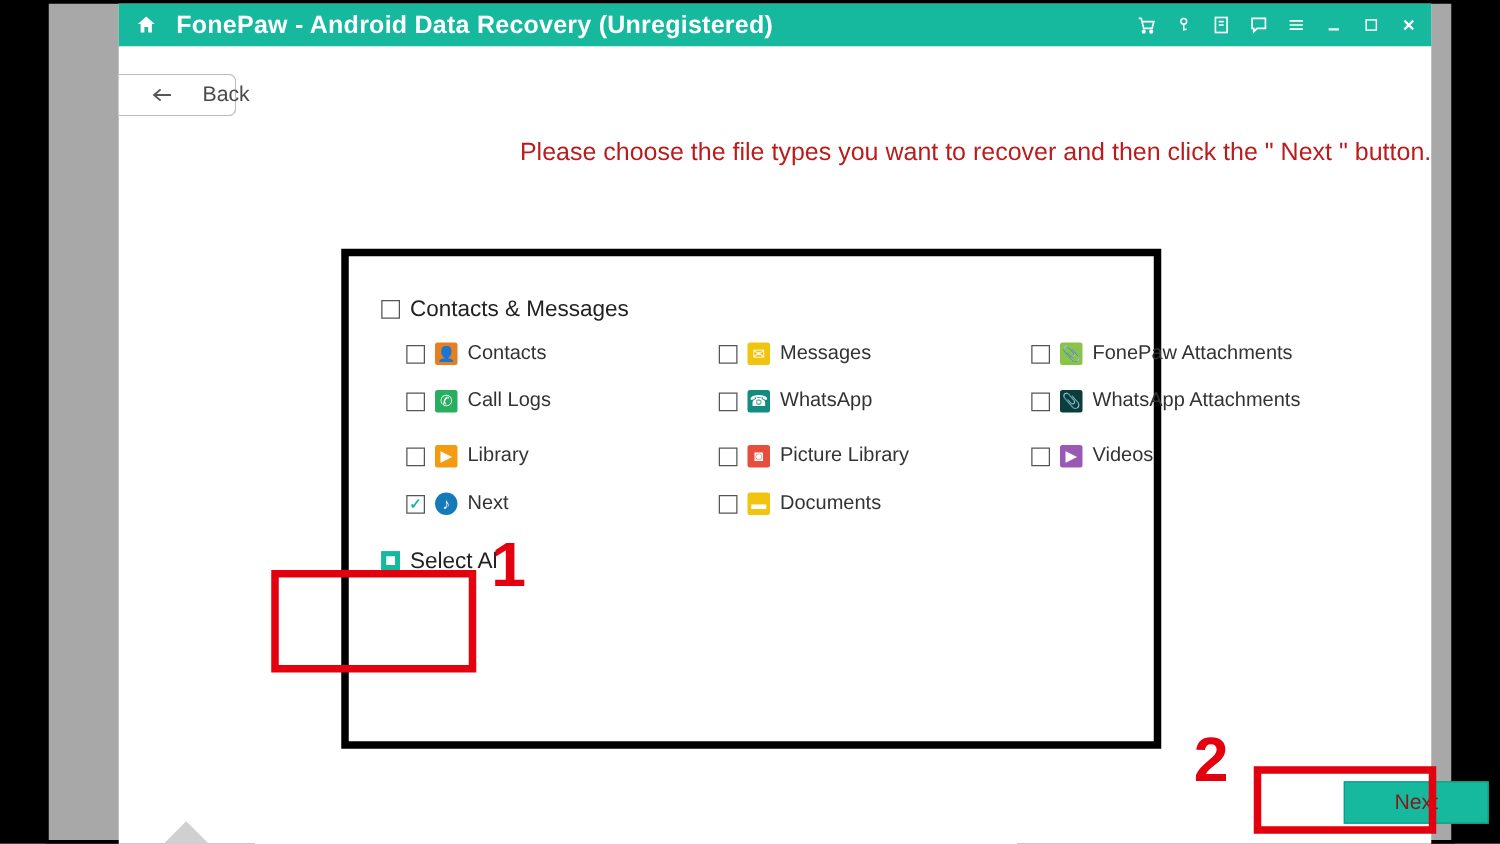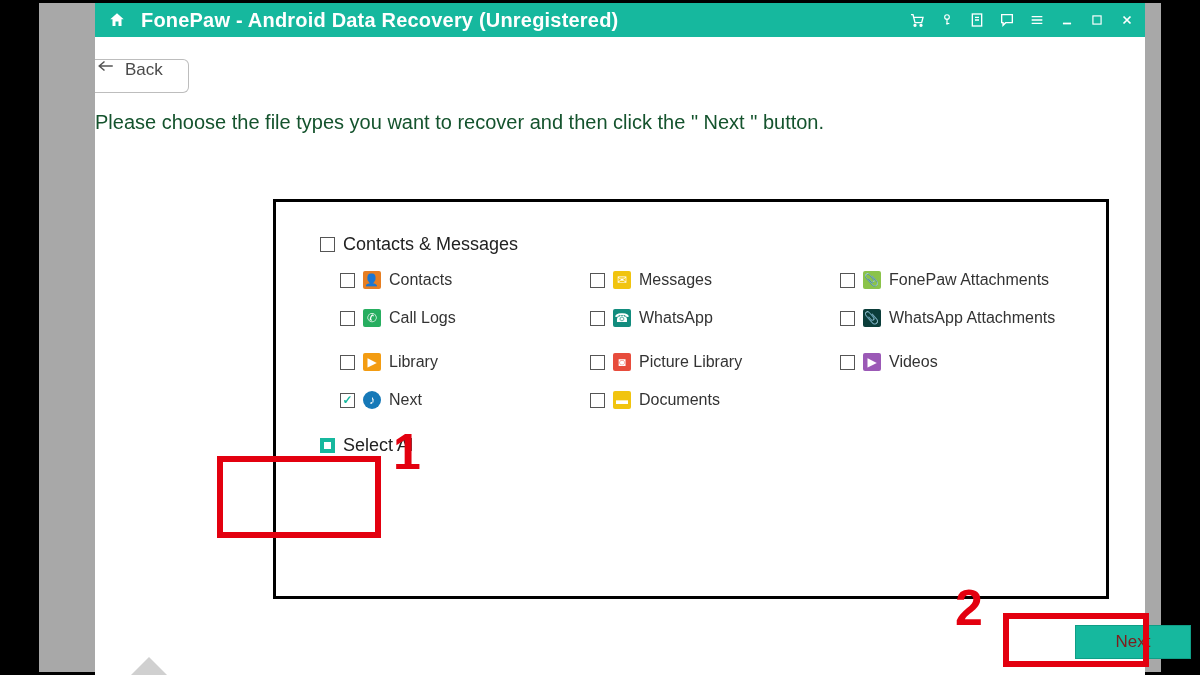--- a/index.html
+++ b/index.html
@@ -46,43 +46,43 @@
     position: absolute;
     left: 0px;
     top: 56px;
     width: 94px;
     height: 34px;
     border: 1px solid #bdbdbd;
     border-left: none;
     border-radius: 0 6px 6px 0;
     background: #fff;
     display:flex;
-    align-items:flex-start;
-    gap: 10px;
-    padding-left: 2px;
+    align-items:center;
+    gap: 23px;
+    padding-left: 26px;
     font-size: 17px;
     color: #4a4a4a;
     cursor: pointer;
   }
   .instruction {
     position: absolute;
     top: 108px;
     left: 0; right: 0;
-    text-align: left;
+    text-align: right;
     font-size: 20px;
-    color: #14532d;
+    color: #b91c1c;
   }
   .panel {
     position: absolute;
     left: 178px;
     top: 196px;
-    width: 836px;
+    width: 656px;
     height: 400px;
-    border: 3px solid #000000;
-    padding: 26px 42px;
+    border: 6px solid #000000;
+    padding: 26px 24px;
   }
   .group-row {
     display:flex;
     align-items:center;
     gap: 8px;
     margin-top: 6px;
     margin-bottom: 16px;
     padding-left: 2px;
   }
   .group-title { font-size: 18px; color:#222; font-weight:500; }

